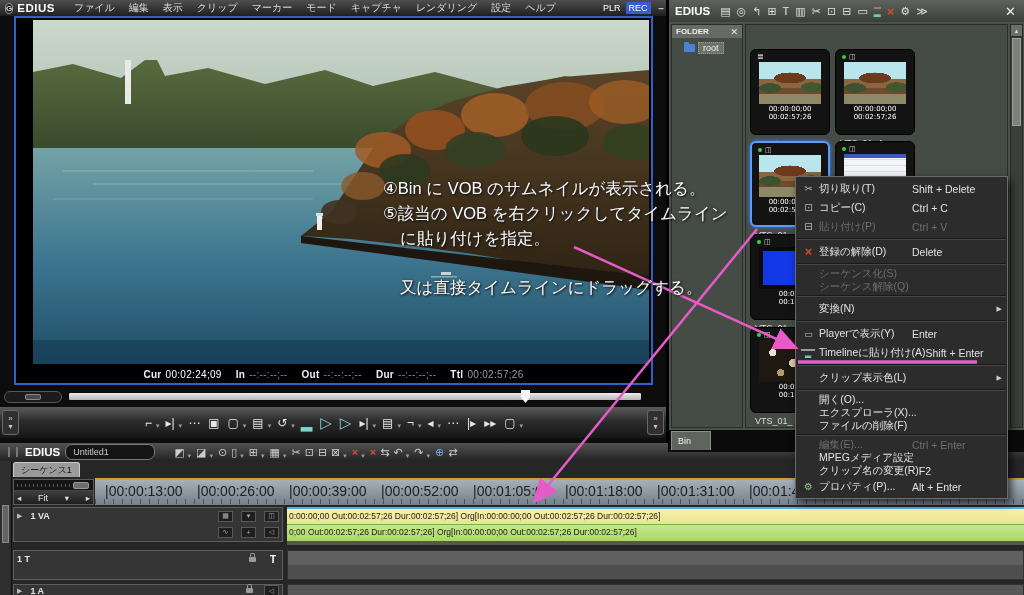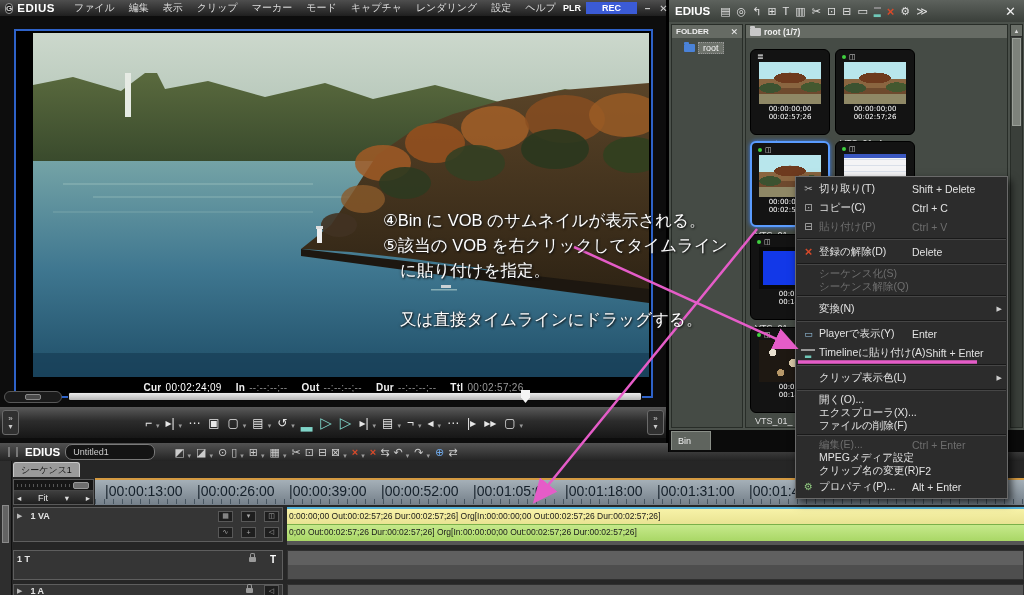--- a/index.html
+++ b/index.html
@@ -10,25 +10,25 @@
 
   
   #player{left:0;top:0;width:666px;height:443px;background:#0d0d0d;}
   #player-menubar{left:0;top:0;width:666px;height:16px;background:linear-gradient(#4e4e4e,#1f1f1f);
     display:flex;align-items:center;padding:0 5px;}
   .logo-icon{width:20px;height:11px;background:#1a1a1a;border:1px solid #999;border-radius:6px;
     color:#ddd;font-size:8px;line-height:9px;text-align:center;font-weight:bold;margin-right:4px;}
   .logo-text{color:#fff;font-weight:bold;font-size:11.5px;letter-spacing:.5px;margin-right:12px;}
   .pmenu-item{color:#ddd;font-size:10px;padding:0 7px;white-space:nowrap;}
   .mb-right{margin-left:auto;display:flex;align-items:center;gap:5px;}
-  .plr{color:#fff;font-size:9px;font-weight:bold;}
-  .rec{background:#3b5bd6;color:#fff;font-size:9px;font-weight:bold;padding:0 16px;line-height:12px;}
+  .plr{color:#fff;font-size:9px;font-weight:normal;margin-left:40px;}
+  .rec{background:#3b5bd6;color:#fff;font-size:9px;font-weight:normal;padding:0 3px;line-height:12px;}
   .mbtn{color:#ccc;font-size:10px;width:11px;text-align:center;font-weight:bold;}
 
-  #preview-frame{left:14px;top:29px;width:639px;height:369px;border:2px solid #2e62c8;background:#000;}
+  #preview-frame{left:14px;top:16px;width:639px;height:369px;border:2px solid #2e62c8;background:#000;}
   #video-scene{position:absolute;left:17px;top:2px;width:616px;height:344px;}
   #tc-bar{position:absolute;left:0;bottom:1px;width:100%;height:15px;display:flex;justify-content:center;
     align-items:center;gap:14px;font-size:10px;letter-spacing:.3px;white-space:nowrap;}
   .tc-group{display:flex;gap:4px;}
   .tc-label{color:#f0f0f0;font-weight:bold;}
   .tc-val{color:#fff;}
   .tc-dim{color:#8a8a8a;}
   .tc-gray{color:#9a9a9a;}
 
   #shuttle{left:4px;top:391px;width:58px;height:12px;background:#1b1b1b;border:1px solid #585858;border-radius:6px;}
@@ -164,21 +164,21 @@
   #clip-video{left:287px;top:64px;width:737px;height:17px;background:linear-gradient(#f7f2a8,#e9e392);
     border-top:2px solid #54b0d8;color:#1a1a1a;font-size:8.5px;line-height:14px;white-space:nowrap;overflow:hidden;padding-left:2px;}
   #clip-audio{left:287px;top:81px;width:737px;height:17px;background:linear-gradient(#c6e98b,#a9d766);
     border-top:1px solid #7ab04a;color:#1a1a1a;font-size:8.5px;line-height:15px;white-space:nowrap;overflow:hidden;padding-left:2px;}
   #va-sub{left:287px;top:98px;width:737px;height:4px;background:#555;}
   #t-area{left:287px;top:107px;width:737px;height:30px;background:linear-gradient(#606060 0 50%,#4e4e4e 50%);border:1px solid #303030;}
   #a-area{left:287px;top:141px;width:737px;height:12px;background:#585858;border:1px solid #303030;}
 
   
   #anno-svg{left:0;top:0;width:1024px;height:595px;z-index:45;pointer-events:none;}
-  #anno-text{left:383px;top:208px;z-index:50;color:#fff;font-size:16.5px;line-height:25px;
+  #anno-text{left:383px;top:176px;z-index:50;color:#fff;font-size:16.5px;line-height:25px;
     text-shadow:0 0 3px rgba(50,50,50,.95),1px 1px 2px rgba(0,0,0,.85);pointer-events:none;white-space:nowrap;}
   .anno-line.ind{padding-left:17px;}
   .anno-line.gap{margin-top:24px;}
 </style>
 </head>
 <body>
 
 <div id="stage">
 
   <div id="tl" class="abs">
@@ -445,24 +445,20 @@
       <div class="panel-head">
         <span>FOLDER</span>
         <span class="ph-x">✕</span>
       </div>
       <div class="tree-item">
         <span class="folder-ic"></span>
         <span class="tree-label">root</span>
       </div>
     </div>
     <div id="content-panel" class="abs">
-      <div class="panel-head">
-        <span class="folder-ic gray"></span>
-        <span class="ch-label">root (1/7)</span>
-      </div>
       <div id="bin-grid">
           <div class="bcard" style="left: 4px; top: 11px;">
             <div class="bhead">
               <span class="seq-ic">≣</span>
             </div>
             <div class="bimg img-temple"></div>
             <div class="btc">
               <div>00:00:00;00</div>
               <div>00:02:57;26</div>
             </div>

